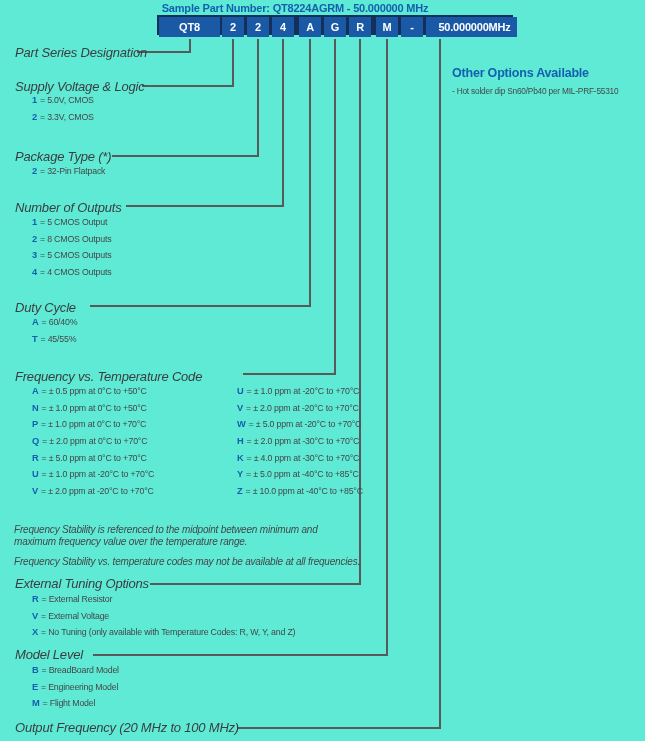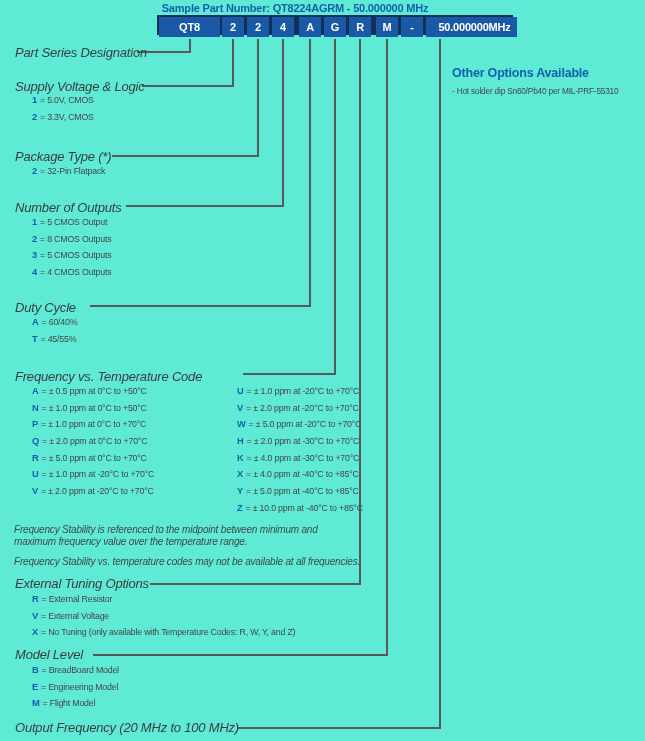--- a/index.html
+++ b/index.html
@@ -132,21 +132,20 @@
     <div class="opt"><span class="code">R</span><span>= ± 5.0 ppm at 0°C to +70°C</span></div>
     <div class="opt"><span class="code">U</span><span>= ± 1.0 ppm at -20°C to +70°C</span></div>
     <div class="opt"><span class="code">V</span><span>= ± 2.0 ppm at -20°C to +70°C</span></div>
   </div>
   <div class="optcol" style="left:237px;top:386px;">
     <div class="opt"><span class="code">U</span><span>= ± 1.0 ppm at -20°C to +70°C</span></div>
     <div class="opt"><span class="code">V</span><span>= ± 2.0 ppm at -20°C to +70°C</span></div>
     <div class="opt"><span class="code">W</span><span>= ± 5.0 ppm at -20°C to +70°C</span></div>
     <div class="opt"><span class="code">H</span><span>= ± 2.0 ppm at -30°C to +70°C</span></div>
     <div class="opt"><span class="code">K</span><span>= ± 4.0 ppm at -30°C to +70°C</span></div>
-    <div class="opt"><span class="code">X</span><span>= ± 4.0 ppm at -40°C to +85°C</span></div>
     <div class="opt"><span class="code">Y</span><span>= ± 5.0 ppm at -40°C to +85°C</span></div>
     <div class="opt"><span class="code">Z</span><span>= ± 10.0 ppm at -40°C to +85°C</span></div>
   </div>
 
   <div class="notes" style="top:524px;">Frequency Stability is referenced to the midpoint between minimum and maximum frequency value over the temperature range.</div>
   <div class="notes" style="top:556px;">Frequency Stability vs. temperature codes may not be available at all frequencies.</div>
 
   <div class="sec-title" style="left:15px;top:576px;">External Tuning Options</div>
   <div class="optcol" style="left:32px;top:594px;">
     <div class="opt"><span class="code">R</span><span>= External Resistor</span></div>

